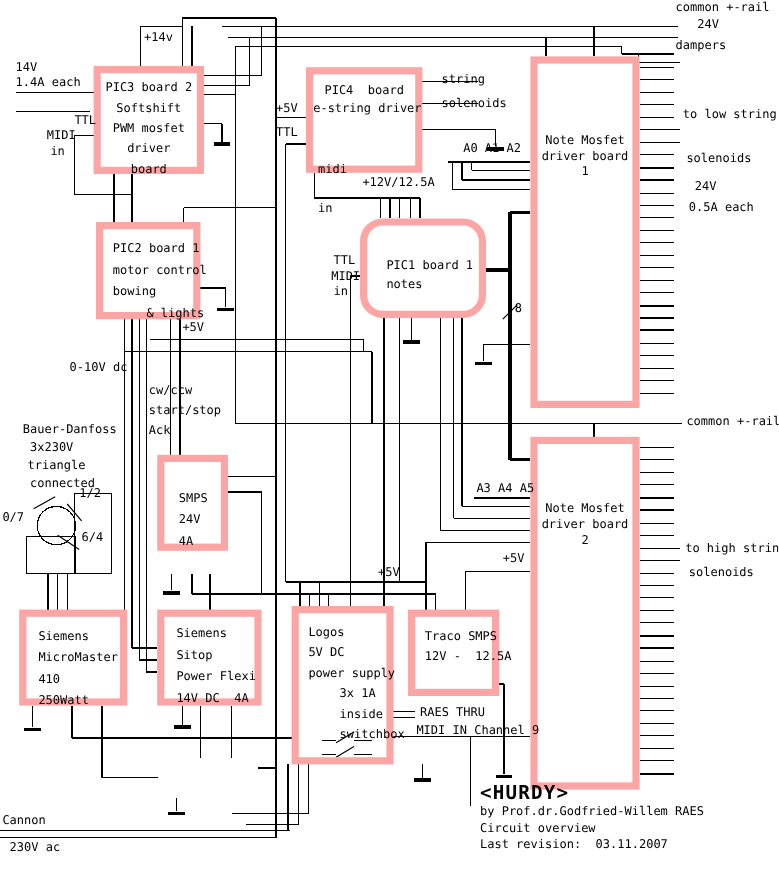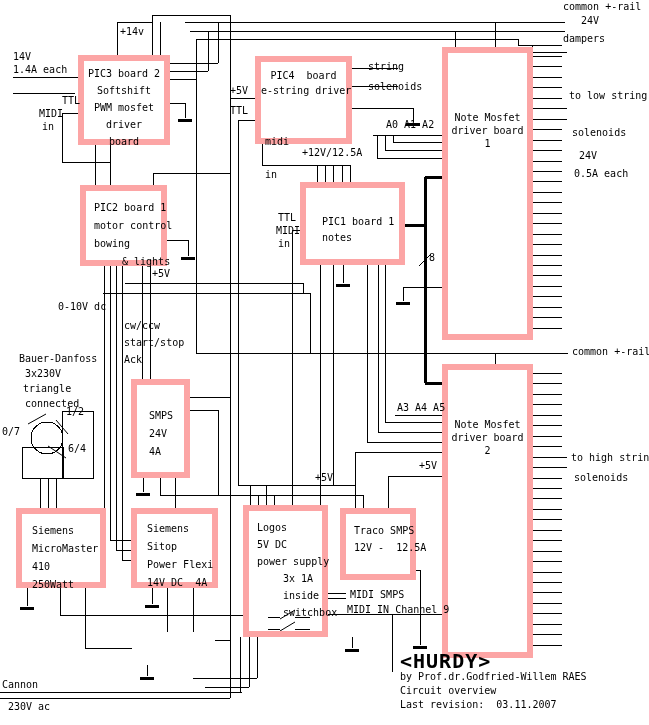--- a/index.html
+++ b/index.html
@@ -15,38 +15,38 @@
   .bx-pic3 .bl{line-height:17px;text-align:center;}
   .bx-pic3{padding-top:4px;}
   .bx-pic4 .bl{line-height:15px;text-align:center;}
   .bx-pic4{padding-top:6px;}
   .bx-nmb1 .bl,.bx-nmb2 .bl{line-height:13px;text-align:center;}
   .bx-nmb1{padding-top:58px;}
   .bx-nmb2{padding-top:48px;}
   .bx-pic2{padding:8px 0 0 8px;}
   .bx-pic2 .bl{line-height:18px;}
   .bx-pic2 .bl:nth-child(4){padding-left:28px;}
-  .bx-pic1{padding:26px 0 0 16px;}
+  .bx-pic1{padding:26px 0 0 16px;border-radius:19px;}
   .bx-pic1 .bl{line-height:16px;}
   .bx-smps24{padding:22px 0 0 12px;}
   .bx-smps24 .bl{line-height:18px;}
   .bx-mm{padding:8px 0 0 10px;}
   .bx-mm .bl{line-height:18px;}
   .bx-sitop{padding:6px 0 0 10px;}
   .bx-sitop .bl{line-height:18px;}
   .bx-logos{padding:8px 0 0 8px;}
   .bx-logos .bl{line-height:17px;}
   .bx-logos .bl:nth-child(n+4){padding-left:26px;}
   .bx-traco{padding:8px 0 0 8px;}
   .bx-traco .bl{line-height:17px;}
   .bx-mains{padding-top:2px;}
   .bx-mains .bl{line-height:15px;text-align:center;}
   .midiIn{position:absolute;left:4px;top:52px;line-height:11px;white-space:pre;}
   .titleblock{position:absolute;left:400px;top:652px;}
-  .titleblock .t1{font-size:20px;font-weight:bold;letter-spacing:1px;line-height:18px;}
+  .titleblock .t1{font-size:16px;font-weight:bold;letter-spacing:1px;line-height:18px;}
   .titleblock .t2{font-size:10px;line-height:14px;white-space:pre;}
 </style>
 </head>
 <body>
 
 <div class="canvas">
 
   <svg class="wires" xmlns="http://www.w3.org/2000/svg">
     <g>
 
@@ -324,21 +324,21 @@
     <div class="bl">PIC1 board 1</div>
     <div class="bl">notes</div>
   </div>
 
   <div class="bx bx-nmb2" style="left:442px;top:364px;width:91px;height:294px">
     <div class="bl">Note Mosfet</div>
     <div class="bl">driver board</div>
     <div class="bl">2</div>
   </div>
 
-  <div class="bx bx-smps24" style="left:131px;top:379px;width:59px;height:99px">
+  <div class="bx bx-smps24" style="left:131px;top:379px;width:59px;height:80px">
     <div class="bl">SMPS</div>
     <div class="bl">24V</div>
     <div class="bl">4A</div>
   </div>
 
   <div class="bx bx-mm" style="left:16px;top:508px;width:90px;height:80px">
     <div class="bl">Siemens</div>
     <div class="bl">MicroMaster</div>
     <div class="bl">410</div>
     <div class="bl">250Watt</div>
@@ -400,21 +400,21 @@
   <div class="lbl" style="left:124px;top:337px">start/stop</div>
   <div class="lbl" style="left:124px;top:354px">Ack</div>
   <div class="lbl" style="left:19px;top:353px">Bauer-Danfoss</div>
   <div class="lbl" style="left:25px;top:368px">3x230V</div>
   <div class="lbl" style="left:23px;top:383px">triangle</div>
   <div class="lbl" style="left:25px;top:398px">connected</div>
   <div class="lbl" style="left:66px;top:406px">1/2</div>
   <div class="lbl" style="left:2px;top:426px">0/7</div>
   <div class="lbl" style="left:68px;top:443px">6/4</div>
   <div class="lbl" style="left:315px;top:472px">+5V</div>
-  <div class="lbl" style="left:350px;top:589px">MIDI SMPS</div>
+  <div class="lbl" style="left:350px;top:589px">RAES THRU</div>
   <div class="lbl" style="left:347px;top:604px">MIDI IN Channel 9</div>
   <div class="lbl" style="left:2px;top:679px">Cannon</div>
   <div class="lbl" style="left:8px;top:701px">230V ac</div>
 
   <div class="titleblock">
     <div class="t1">&lt;HURDY&gt;</div>
     <div class="t2">by Prof.dr.Godfried-Willem RAES</div>
     <div class="t2">Circuit overview</div>
     <div class="t2">Last revision:  03.11.2007</div>
   </div>

